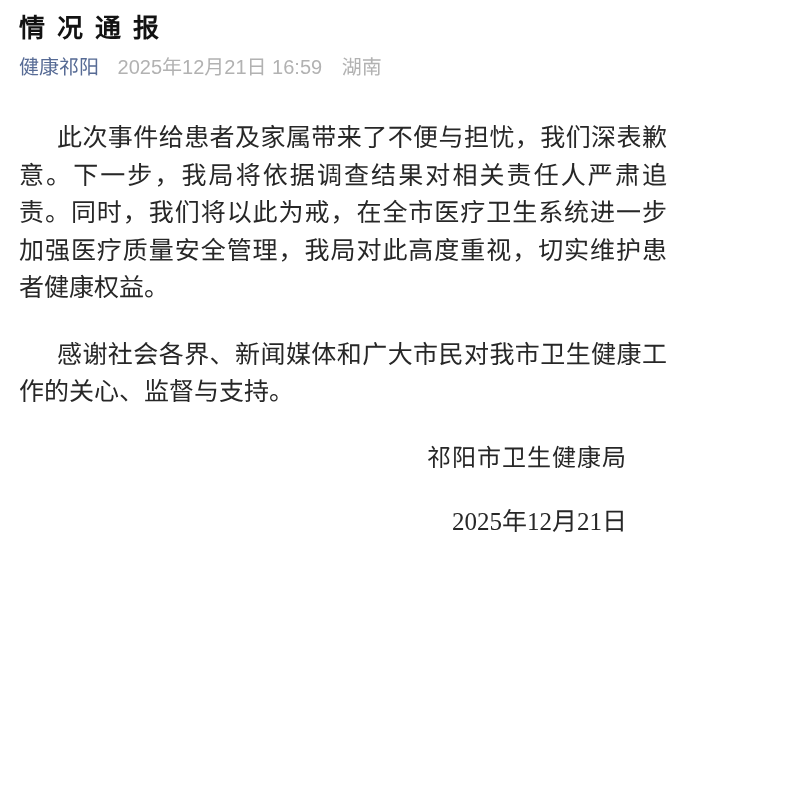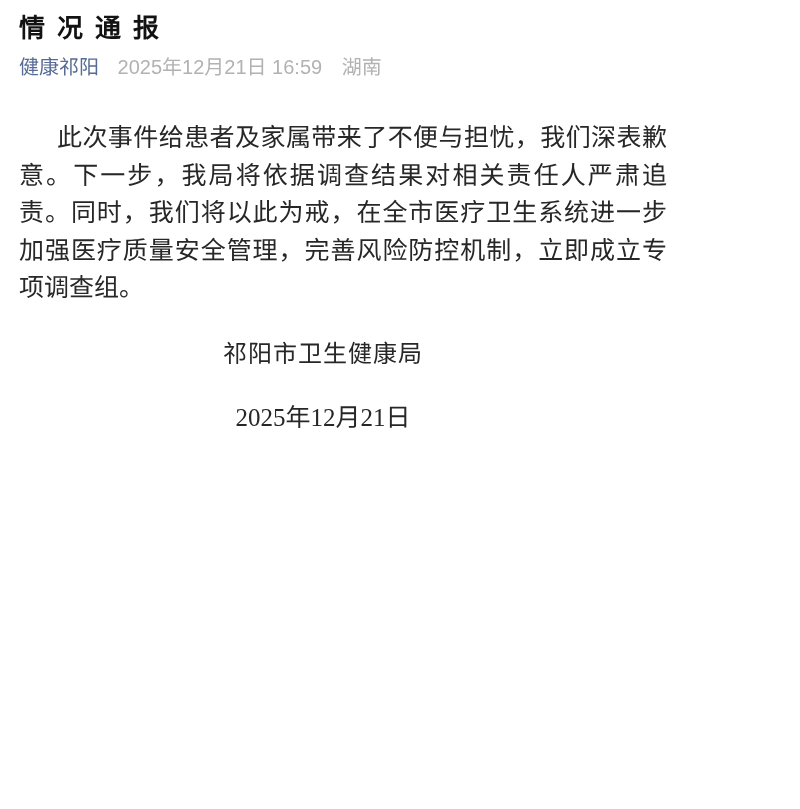--- a/index.html
+++ b/index.html
@@ -49,21 +49,21 @@
     font-size: 25px;
     line-height: 37.5px;
     color: var(--body_text, #272727);
   }
   .article-body p {
     margin: 0 0 29px 0;
     text-align: justify;
     text-indent: 38px;
   }
   .sig-block {
-    text-align: center;
+    text-align: right;
     padding-right: 40px; 
   }
   .signature {
     margin-top: 29px;
     font-size: 24px;
     line-height: 37.5px;
     letter-spacing: 1px;
   }
   .sign-date {
     margin-top: 26px;
@@ -78,21 +78,22 @@
 
   <h1 class="article-title">情况通报</h1>
 
   <div class="byline">
     <span class="account-name">健康祁阳</span>
     <span class="byline-meta">2025年12月21日 16:59</span>
     <span class="byline-meta byline-location">湖南</span>
   </div>
 
   <div class="article-body">
-    <p>此次事件给患者及家属带来了不便与担忧，我们深表歉意。下一步，我局将依据调查结果对相关责任人严肃追责。同时，我们将以此为戒，在全市医疗卫生系统进一步加强医疗质量安全管理，完善风险防控机制，立即成立专项调查组。</p>
+    <p>此次事件给患者及家属带来了不便与担忧，我们深表歉意。下一步，我局将依据调查结果对相关责任人严肃追责。同时，我们将以此为戒，在全市医疗卫生系统进一步加强医疗质量安全管理，我局对此高度重视，切实维护患者健康权益。</p>
+    <p>感谢社会各界、新闻媒体和广大市民对我市卫生健康工作的关心、监督与支持。</p>
 
     <div class="sig-block">
       <div class="signature">祁阳市卫生健康局</div>
       <div class="sign-date">2025年12月21日</div>
     </div>
   </div>
 
 </div>
 
 </body></html>

